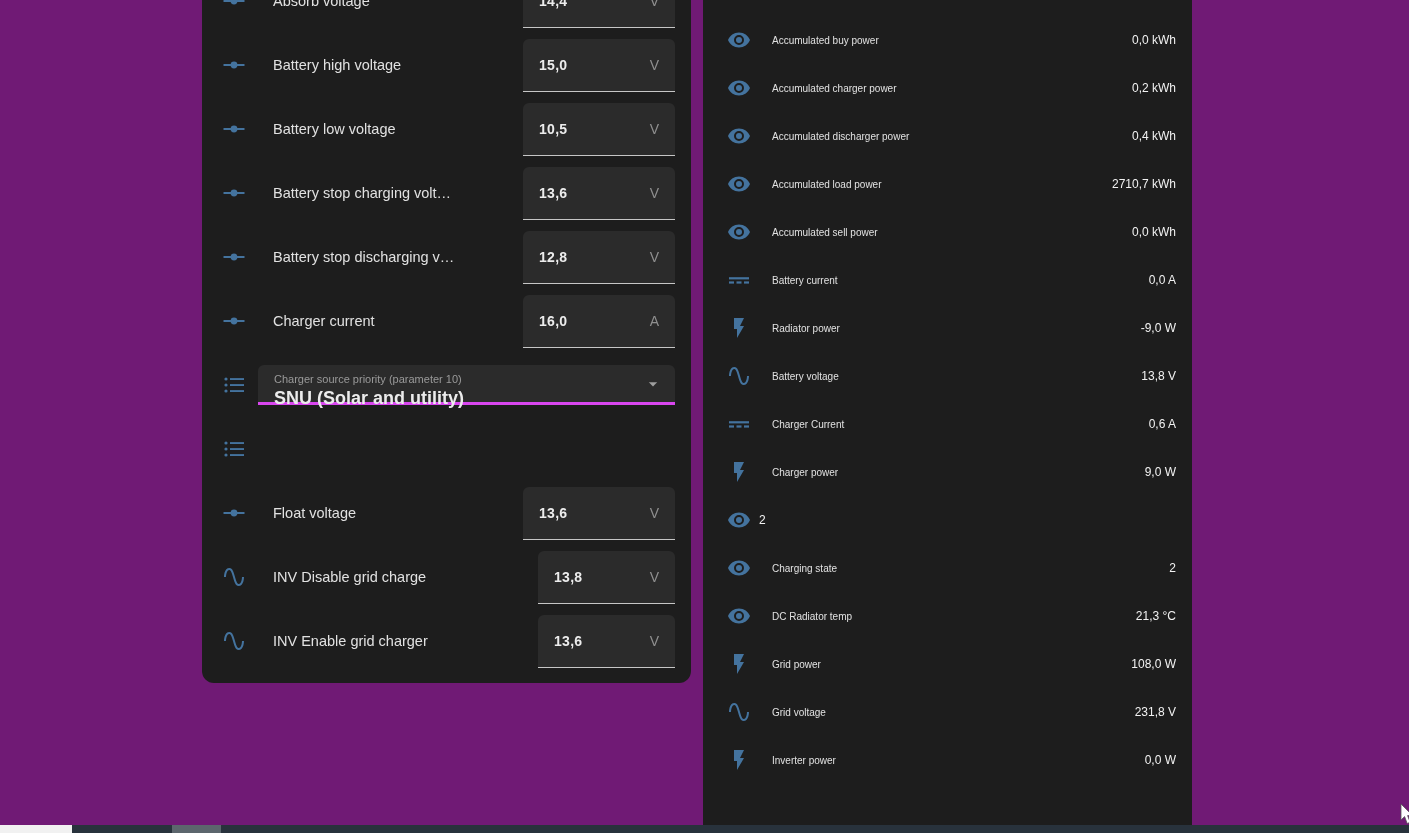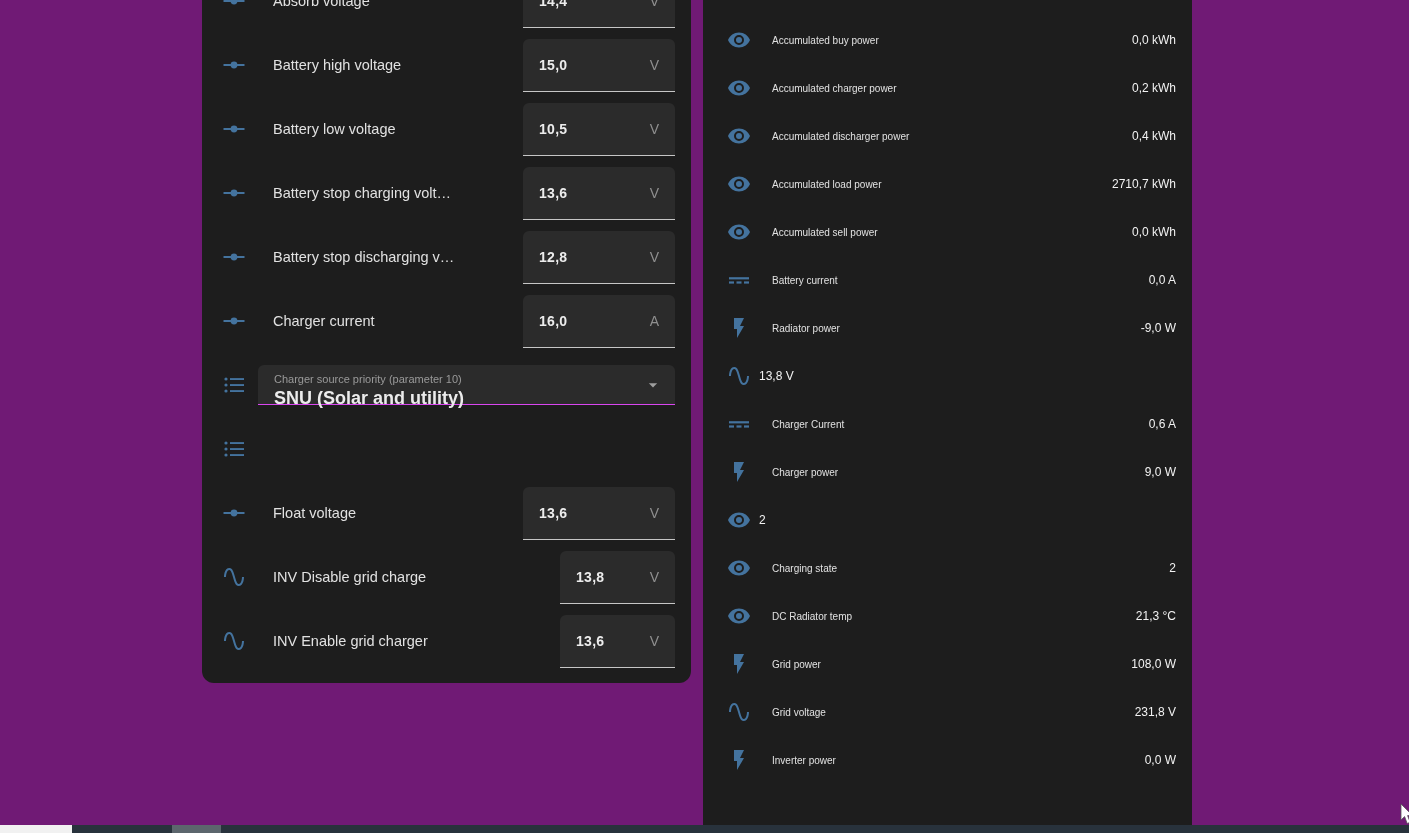--- a/index.html
+++ b/index.html
@@ -12,25 +12,25 @@
 
   
   .lrow{height:64px;display:flex;align-items:center;padding:0 16px 0 20px;box-sizing:border-box;}
   .icon{width:24px;height:24px;flex:none;color:#44739e;}
   .icon svg{width:24px;height:24px;fill:currentColor;display:block;}
   .lbl{margin-left:27px;flex:1;font-size:14.5px;color:#e1e1e1;white-space:nowrap;
        overflow:hidden;text-overflow:ellipsis;}
   .numbox{width:152px;height:53px;flex:none;margin-left:12px;background:#2b2b2b;
           border-radius:6px 6px 0 0;border-bottom:1px solid #c6c6c6;display:flex;
           align-items:center;justify-content:space-between;padding:0 16px;box-sizing:border-box;}
-  .numbox.narrow{width:115px;}
+  .numbox.narrow{width:137px;}
   .nval{color:#ececec;font-size:14px;font-weight:600;letter-spacing:.3px;}
   .unit{color:#8f8f8f;font-size:14px;}
   .selbox{flex:1;margin-left:12px;height:40px;background:#2b2b2b;border-radius:6px 6px 0 0;
-          border-bottom:1px solid #d946ef;position:relative;box-sizing:border-box;
+          border-bottom:3px solid #d946ef;position:relative;box-sizing:border-box;
           padding:8px 20px 0 16px;}
   .sel-lbl{display:block;font-size:11px;color:#9a9a9a;margin-bottom:3px;white-space:nowrap;}
   .sel-val{display:block;font-size:18px;color:#ececec;font-weight:600;white-space:nowrap;}
   .chevron{position:absolute;right:12px;top:50%;margin-top:-10px;width:20px;height:20px;color:#9e9e9e;}
   .chevron svg{width:20px;height:20px;fill:currentColor;display:block;}
 
   
   .rrow{height:48px;display:flex;align-items:center;padding:0 16px 0 24px;box-sizing:border-box;}
   .rlbl{margin-left:21px;flex:1;font-size:10px;color:#e1e1e1;white-space:nowrap;overflow:hidden;}
   .rval{font-size:12px;color:#f2f2f2;white-space:nowrap;margin-left:8px;}
@@ -269,20 +269,21 @@
           </span>
           <span class="rlbl">Radiator power</span>
           <span class="rval">-9,0 W</span>
         </div>
         <div class="rrow">
           <span class="icon">
             <svg viewBox="0 0 24 24">
               <path d="M16.5,21C13.5,21 12.31,16.76 11.05,12.28C10.14,9.04 9,5 7.5,5C4.11,5 4,11.93 4,12H2C2,11.63 2.06,3 7.5,3C10.5,3 11.69,7.24 12.95,11.72C13.86,14.96 15,19 16.5,19C19.94,19 20,12.07 20,12H22C22,12.37 21.94,21 16.5,21Z"></path>
             </svg>
           </span>
+          <span class="rlbl">Battery voltage</span>
           <span class="rval">13,8 V</span>
         </div>
         <div class="rrow">
           <span class="icon">
             <svg viewBox="0 0 24 24">
               <rect x="2" y="9.2" width="20" height="2.2"></rect>
               <rect x="2" y="13.4" width="5" height="2.2"></rect>
               <rect x="9.5" y="13.4" width="5" height="2.2"></rect>
               <rect x="17" y="13.4" width="5" height="2.2"></rect>
             </svg>

